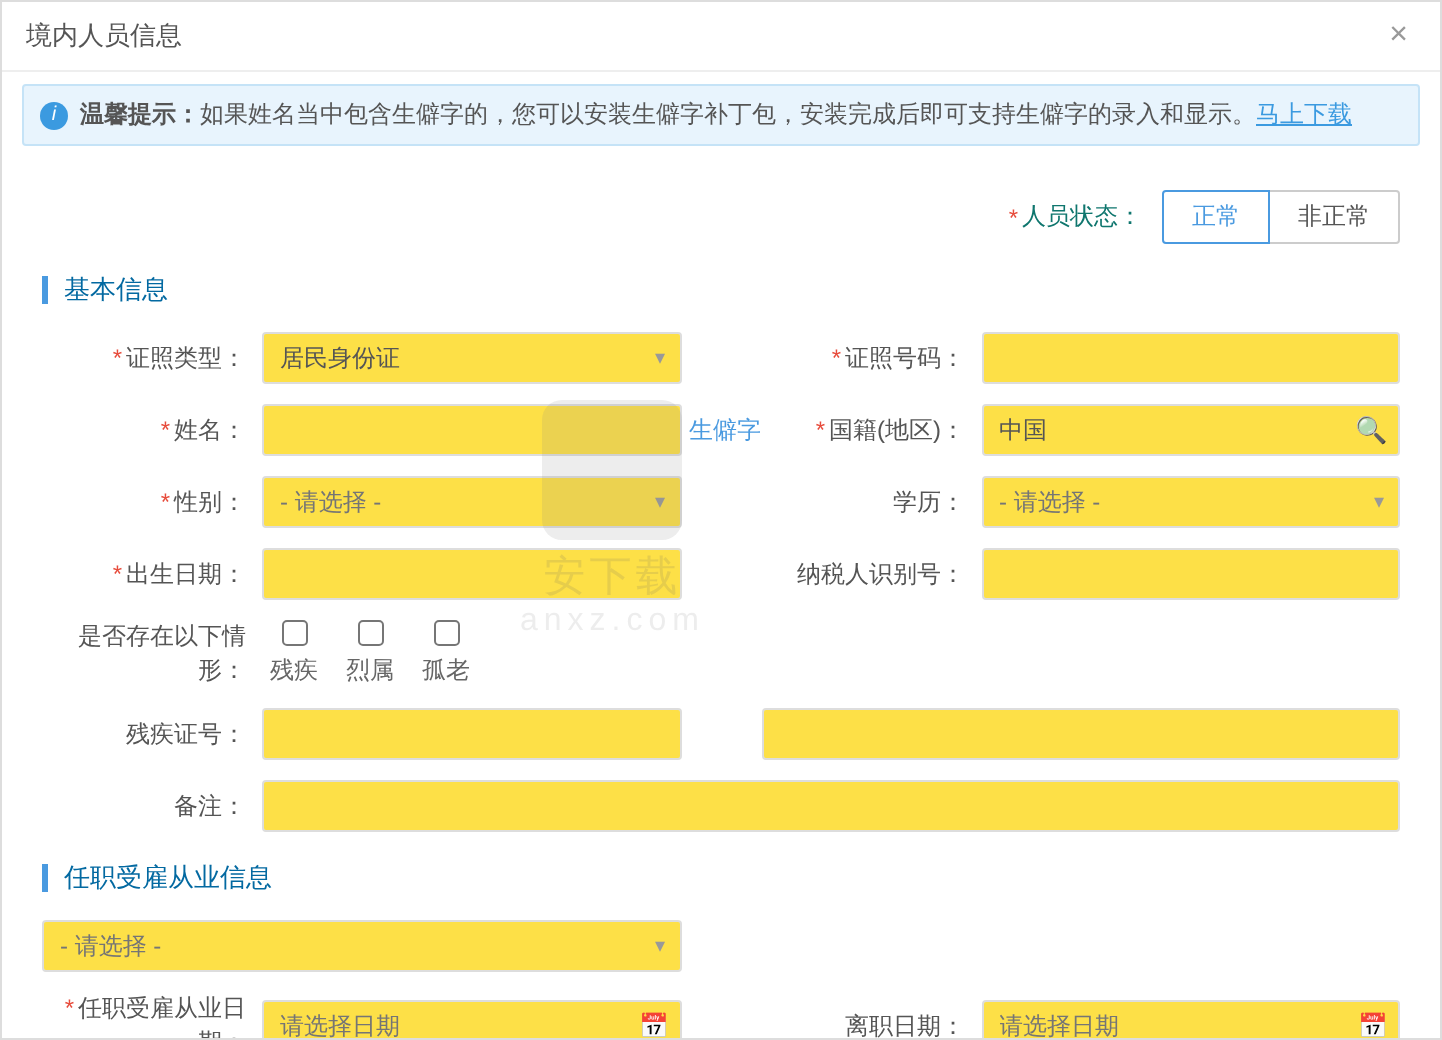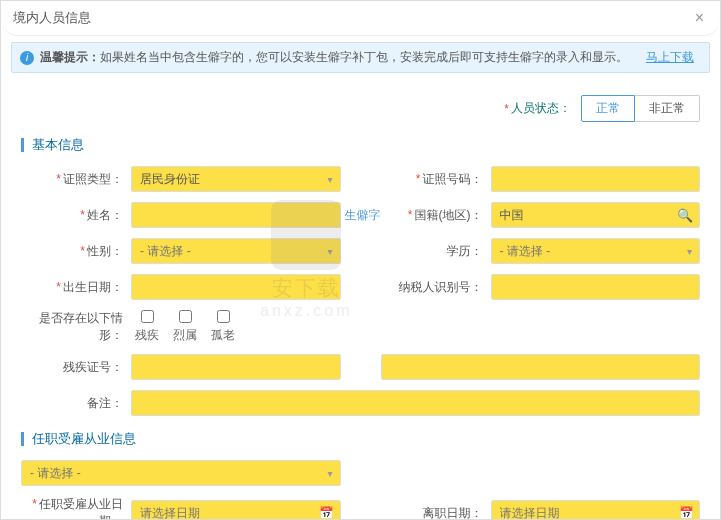--- a/index.html
+++ b/index.html
@@ -1,23 +1,23 @@
 <!DOCTYPE html>
 <html><head>
 <meta charset="utf-8">
 <style>
 * { box-sizing: border-box; margin: 0; padding: 0; }
 body { font-family: "Microsoft YaHei", Arial, sans-serif; font-size: 12px; color: #333; background: #fff; width: 721px; height: 520px; overflow: hidden; }
 .dialog { border: 1px solid #ddd; width: 721px; height: 520px; display: flex; flex-direction: column; }
-.dialog-header { display: flex; align-items: center; justify-content: space-between; padding: 8px 12px; border-bottom: 1px solid #eee; border-radius: 17px; }
+.dialog-header { display: flex; align-items: center; justify-content: space-between; padding: 8px 12px; border-bottom: 1px solid #eee; }
 .dialog-title { font-size: 13px; color: #555; }
 .close-btn { font-size: 16px; color: #999; cursor: pointer; padding: 0 4px; }
 .tip-bar { background: #e8f4fd; border: 1px solid #c5e3f7; margin: 6px 10px; padding: 6px 8px; display: flex; align-items: center; font-size: 12px; color: #555; border-radius: 2px; }
 .tip-icon { width: 14px; height: 14px; background: #3b9ae0; color: #fff; border-radius: 50%; display: inline-flex; align-items: center; justify-content: center; font-size: 10px; margin-right: 6px; flex-shrink: 0; font-style: italic; }
-.tip-link { color: #3b9ae0; text-decoration: underline; cursor: pointer; margin-left: 18px; }
+.tip-link { color: #3b9ae0; text-decoration: underline; cursor: pointer; margin-left: 0; }
 .content { padding: 8px 20px; overflow-y: auto; flex: 1; }
 .status-row { display: flex; justify-content: flex-end; align-items: center; margin: 8px 0 14px 0; }
 .status-label { color: #0f766e; font-family: Liberation Serif, serif; }
 .req-star { color: #e74c3c; margin-right: 2px; }
 .btn-group { display: inline-flex; margin-left: 10px; }
 .btn { border: 1px solid #ccc; padding: 4px 14px; background: #fff; cursor: pointer; font-size: 12px; color: #555; }
 .btn.active { border-color: #4a9ae0; color: #4a9ae0; }
 .btn:first-child { border-radius: 2px 0 0 2px; }
 .btn:last-child { border-radius: 0 2px 2px 0; border-left: none; }
 .section-title { display: flex; align-items: center; margin: 14px 0 12px 0; font-size: 13px; color: #0369a1; }

